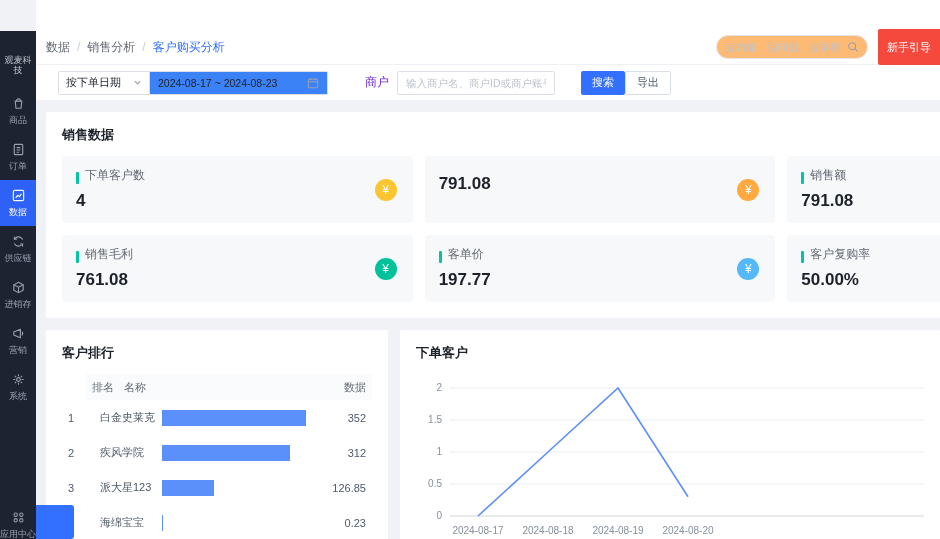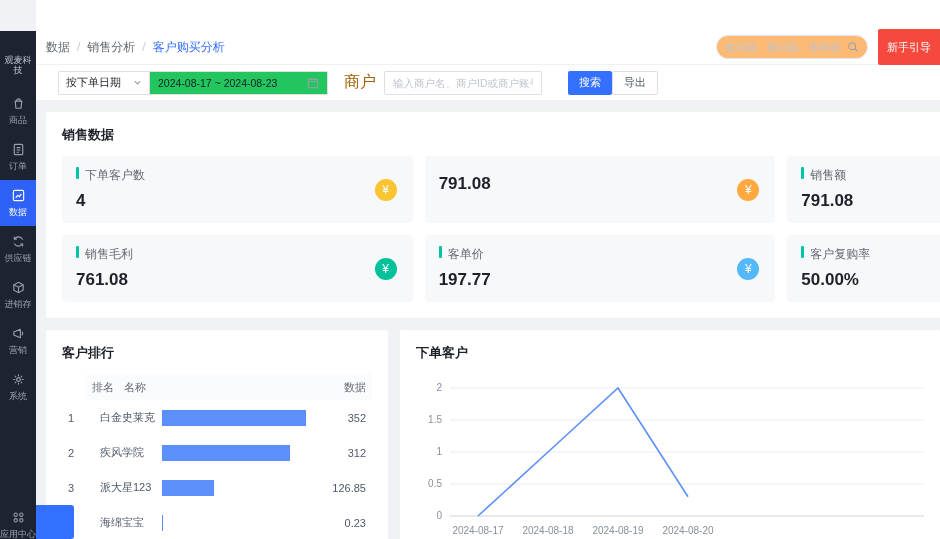--- a/index.html
+++ b/index.html
@@ -61,25 +61,25 @@
     border-top: 1px solid #eef0f2;
     display: flex; align-items: center; padding-left: 22px; font-size: 11px;
   }
   .sel-box {
     height: 24px; border: 1px solid #dcdfe6; border-radius: 2px 0 0 2px;
     display: flex; align-items: center; gap: 12px; padding: 0 7px; color: #1d2129; cursor: pointer; background: #fff;
   }
   .chev { width: 9px; height: 9px; }
   .date-box {
     height: 24px; width: 178px; border: 1px solid #dcdfe6; border-left: none; border-radius: 0 2px 2px 0;
-    display: flex; align-items: center; padding: 0 8px; gap: 17px; background: #22c55e; cursor: pointer;
+    display: flex; align-items: center; padding: 0 8px; gap: 17px; background: #3b82f6; cursor: pointer;
   }
   .date-box input { border: none; outline: none; flex: 1; font-size: 10.5px; color: #1d2129; min-width: 0; background: transparent; }
   .cal { width: 12px; height: 12px; flex: none; }
-  .merchant-label { margin-left: 16px; font-size: 16px; color: #a16207; }
+  .merchant-label { margin-left: 37px; font-size: 12px; color: #6d28d9; }
   .merchant-input {
     margin-left: 8px; width: 158px; height: 24px; border: 1px solid #dcdfe6; border-radius: 2px;
     padding: 0 8px; font-size: 10.5px; color: #4e5969; outline: none;
   }
   .merchant-input::placeholder { color: #bfc4cd; }
   .btn-primary {
     margin-left: 26px; height: 24px; padding: 0 11px; background: #3370ff; color: #fff;
     border: none; border-radius: 2px; font-size: 11px; cursor: pointer;
   }
   .btn-plain {
@@ -87,21 +87,21 @@
     border: 1px solid #d9dde4; border-radius: 2px; font-size: 11px; cursor: pointer;
   }
 
   
   .card { background: #fff; border-radius: 2px; }
   .card-title { font-size: 13px; font-weight: bold; color: #1d2129; }
 
   .metrics-card { margin: 12px 0 0 10px; width: 1108px; padding: 14px 16px 16px; }
   .metrics-grid { margin-top: 12px; display: grid; grid-template-columns: repeat(3, 1fr); gap: 12px; }
   .tile { position: relative; background: #f7f8fa; border-radius: 4px; padding: 11px 14px 12px; }
-  .tile-label { display: flex; align-items: flex-start; gap: 6px; font-size: 12px; color: #646a73; }
+  .tile-label { display: flex; align-items: flex-end; gap: 6px; font-size: 12px; color: #646a73; }
   .tile-accent { width: 3px; height: 12px; border-radius: 1px; flex: none; }
   .tile-value { margin-top: 7px; font-size: 17px; font-weight: bold; color: #1d2129; }
   .tile-icon {
     position: absolute; right: 16px; top: 50%; transform: translateY(-50%);
     width: 22px; height: 22px; border-radius: 50%; color: #fff; font-size: 12px;
     display: flex; align-items: center; justify-content: center;
   }
 
   .bottom-row { display: flex; gap: 12px; margin: 12px 0 0 10px; }
   .rank-card { width: 556px; padding: 14px 16px; height: 280px; }

